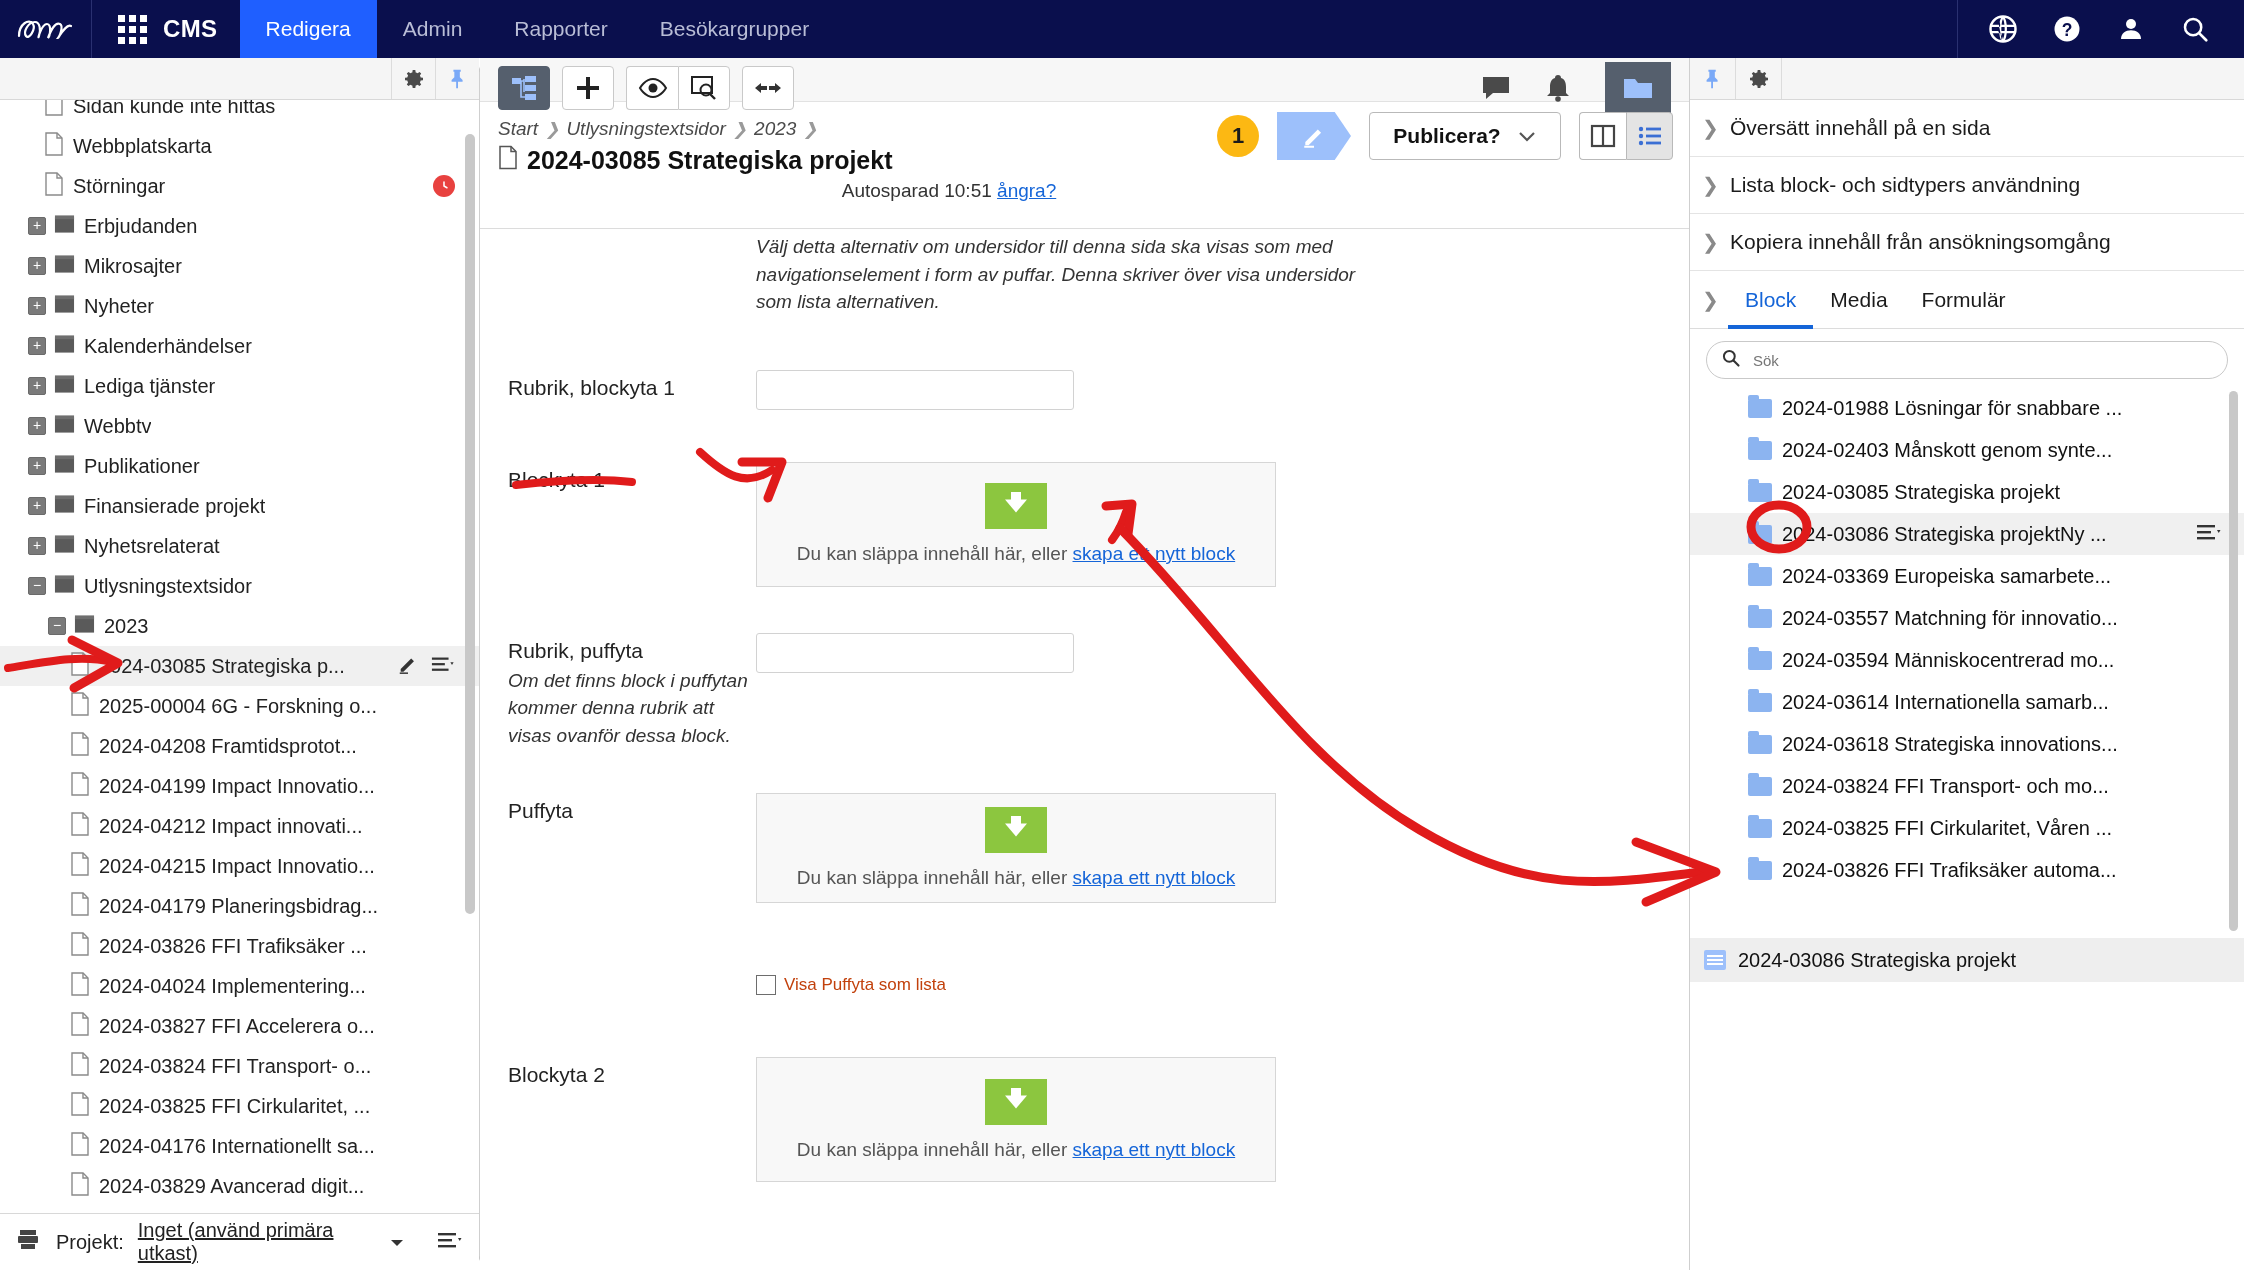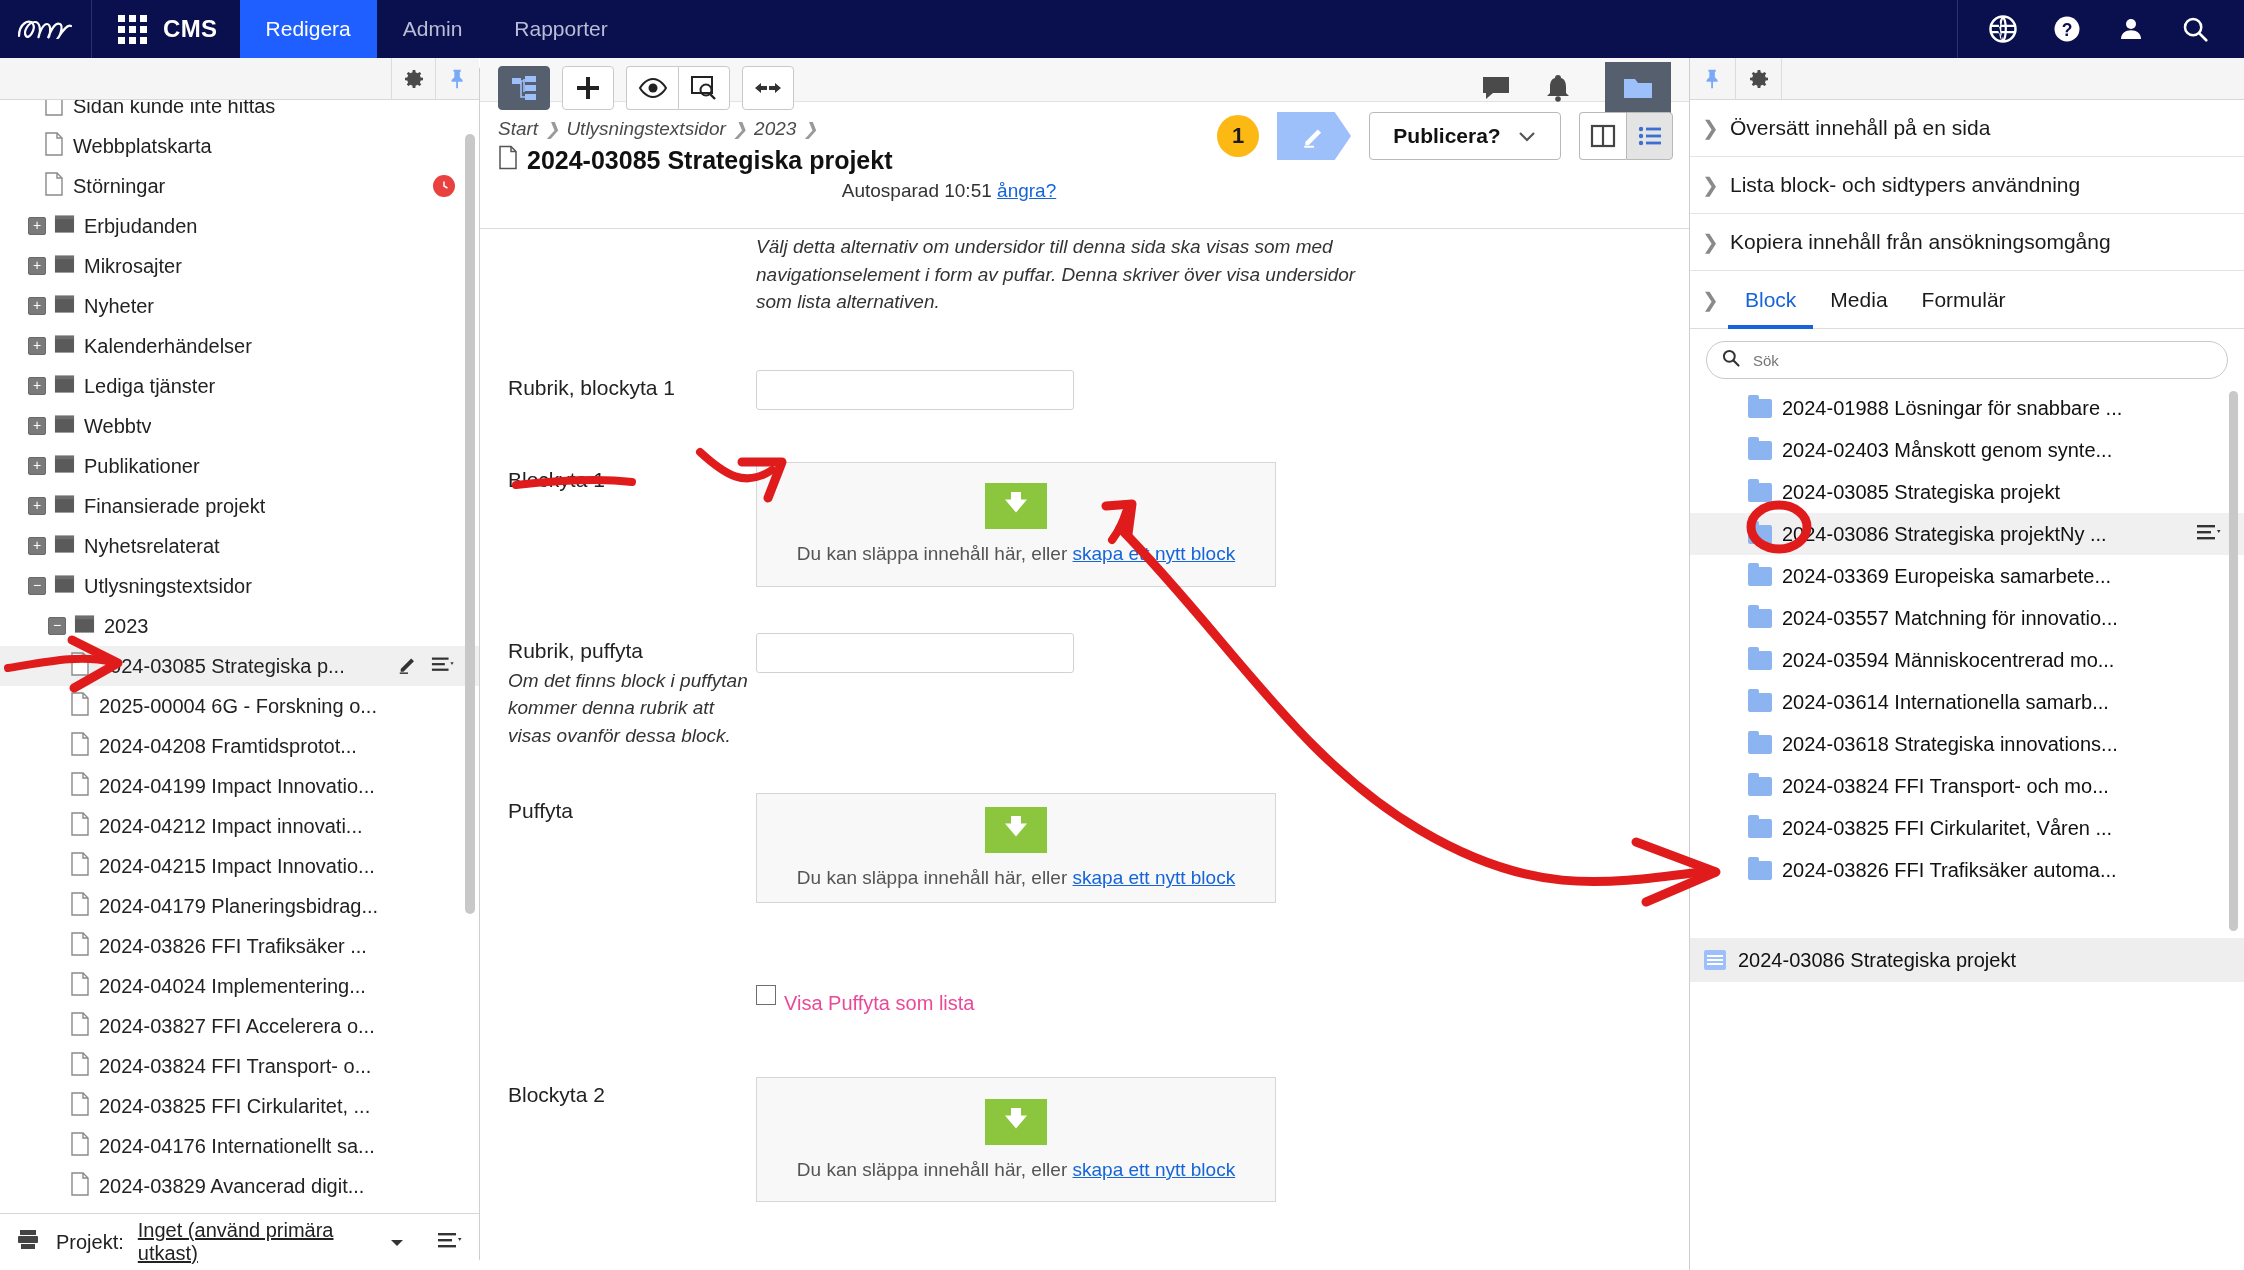--- a/index.html
+++ b/index.html
@@ -189,21 +189,21 @@
     border-top: 13px solid #fff;
   }
   .dz-icon:before {
     content: ""; position: absolute; left: 50%; top: 9px; margin-left: -5px;
     width: 10px; height: 13px; background: #fff;
   }
   .dz-text { margin-top: 14px; font-size: 19px; color: #555; }
   .dz-text a { color: #1565d8; text-decoration: underline; cursor: pointer; }
   .checkbox-row { display: flex; align-items: center; gap: 8px; cursor: pointer; }
   .cbox { width: 20px; height: 20px; border: 1px solid #6d6d6d; background: #fff; flex: none; }
-  .cbox-label { font-size: 20px; color: #ec4899; margin-top: 17px; }
+  .cbox-label { font-size: 17px; color: #c2410c; }
 
   
   .right-panel {
     position: absolute; top: 58px; left: 1690px; width: 554px; height: 1212px;
     background: #ffffff;
   }
   .right-toolbar {
     height: 42px; background: #f5f5f5; border-bottom: 1px solid #d8d8d8;
     display: flex; align-items: stretch;
   }
@@ -295,20 +295,21 @@
           <i></i>
           <i></i>
           <i></i>
       </span>
       <span class="cms-label">CMS</span>
     </div>
     <div class="topnav">
       <div class="topnav-item active">Redigera</div>
       <div class="topnav-item">Admin</div>
       <div class="topnav-item">Rapporter</div>
+      <div class="topnav-item">Besökargrupper</div>
     </div>
     <div class="topbar-spacer"></div>
     <div class="topbar-right">
       <span class="ti">
         <svg width="30" height="30" viewBox="0 0 24 24">
             <circle cx="12" cy="12" r="10" fill="none" stroke="#fff" stroke-width="2"></circle>
             <path d="M2.5 9.5h19M2.5 14.5h19M12 2.2c3 4 3 15.6 0 19.6M12 2.2c-3 4-3 15.6 0 19.6" fill="none" stroke="#fff" stroke-width="1.8"></path>
             <path d="M8 5 q3 3 1 6 q-2 3 1 5 q2 1.5 1 5" fill="#0a0f4d" stroke="none"></path>
           </svg>
       </span>

